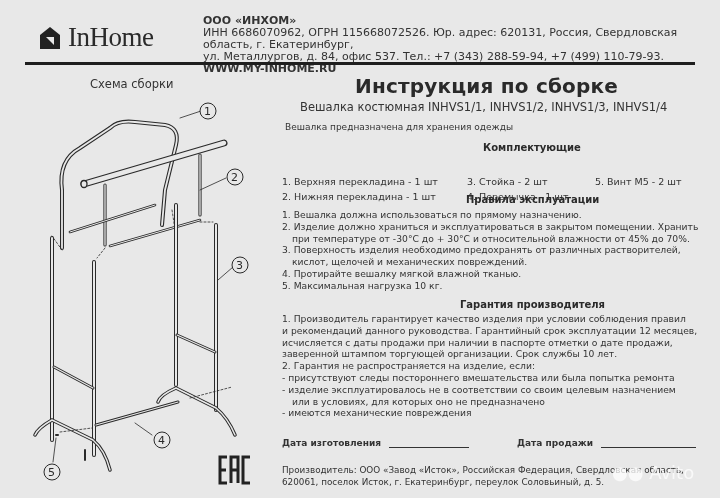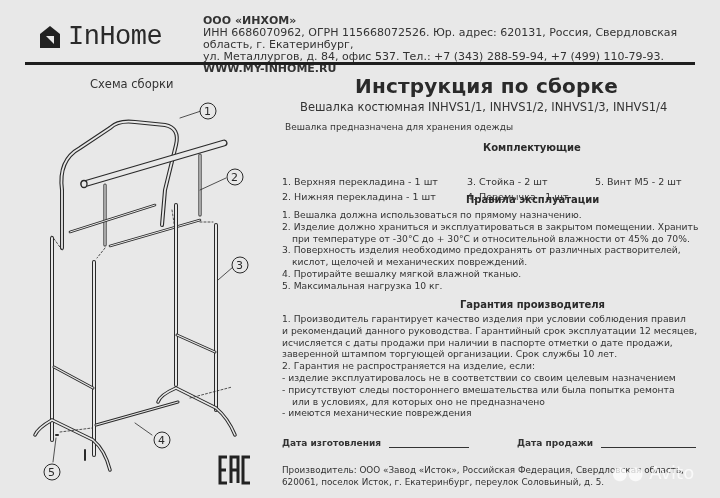--- a/index.html
+++ b/index.html
@@ -1,19 +1,19 @@
 <!DOCTYPE html>
 <html><head>
 <meta charset="utf-8">
 <style>
   html,body{margin:0;padding:0;}
   body{width:720px;height:498px;background:#e8e8e8;font-family:"DejaVu Sans","Liberation Sans",sans-serif;color:#2a2a2a;position:relative;overflow:hidden;}
   .abs{position:absolute;}
   .logo{left:40px;top:22px;display:flex;align-items:center;gap:8px;}
-  .logo-text{font-family:Liberation Mono, monospace;font-size:27px;color:#2a2a2a;letter-spacing:-0.5px;}
+  .logo-text{font-family:Liberation Serif, serif;font-size:27px;color:#2a2a2a;letter-spacing:-0.5px;}
   .company{left:203px;top:15px;font-size:11px;line-height:12px;color:#333;}
   .company .name{font-weight:bold;}
   .company .web{font-weight:bold;}
   .rule{left:25px;top:62px;width:670px;height:3px;background:#1e1e1e;}
   .scheme-title{left:90px;top:77px;font-size:11.5px;color:#333;}
   .title{left:355px;top:74px;font-size:20px;font-weight:bold;color:#2a2a2a;letter-spacing:0.2px;}
   .subtitle{left:300px;top:100px;font-size:11.5px;color:#333;}
   .purpose{left:285px;top:122px;font-size:9px;color:#333;}
   .sect-h{font-size:10px;font-weight:bold;color:#2a2a2a;margin-left:48px;}
   .parts-h{left:435px;top:142px;}
@@ -140,22 +140,22 @@
   <div>5. Максимальная нагрузка 10 кг.</div>
 </div>
 
 <div class="abs sect-h warr-h">Гарантия производителя</div>
 <div class="abs list warr">
   <div>1. Производитель гарантирует качество изделия при условии соблюдения правил</div>
   <div>и рекомендаций данного руководства. Гарантийный срок эксплуатации 12 месяцев,</div>
   <div>исчисляется с даты продажи при наличии в паспорте отметки о дате продажи,</div>
   <div>заверенной штампом торгующей организации. Срок службы 10 лет.</div>
   <div>2. Гарантия не распространяется на изделие, если:</div>
+  <div>- присутствуют следы постороннего вмешательства или была попытка ремонта</div>
   <div>- изделие эксплуатировалось не в соответствии со своим целевым назначением</div>
-  <div>- присутствуют следы постороннего вмешательства или была попытка ремонта</div>
   <div class="ind">или в условиях, для которых оно не предназначено</div>
   <div>- имеются механические повреждения</div>
 </div>
 
 <div class="abs dates">
   <span>Дата изготовления</span>
   <span class="line" style="width:80px"></span>
   <span style="margin-left:48px">Дата продажи</span>
   <span class="line" style="width:95px"></span>
 </div>

